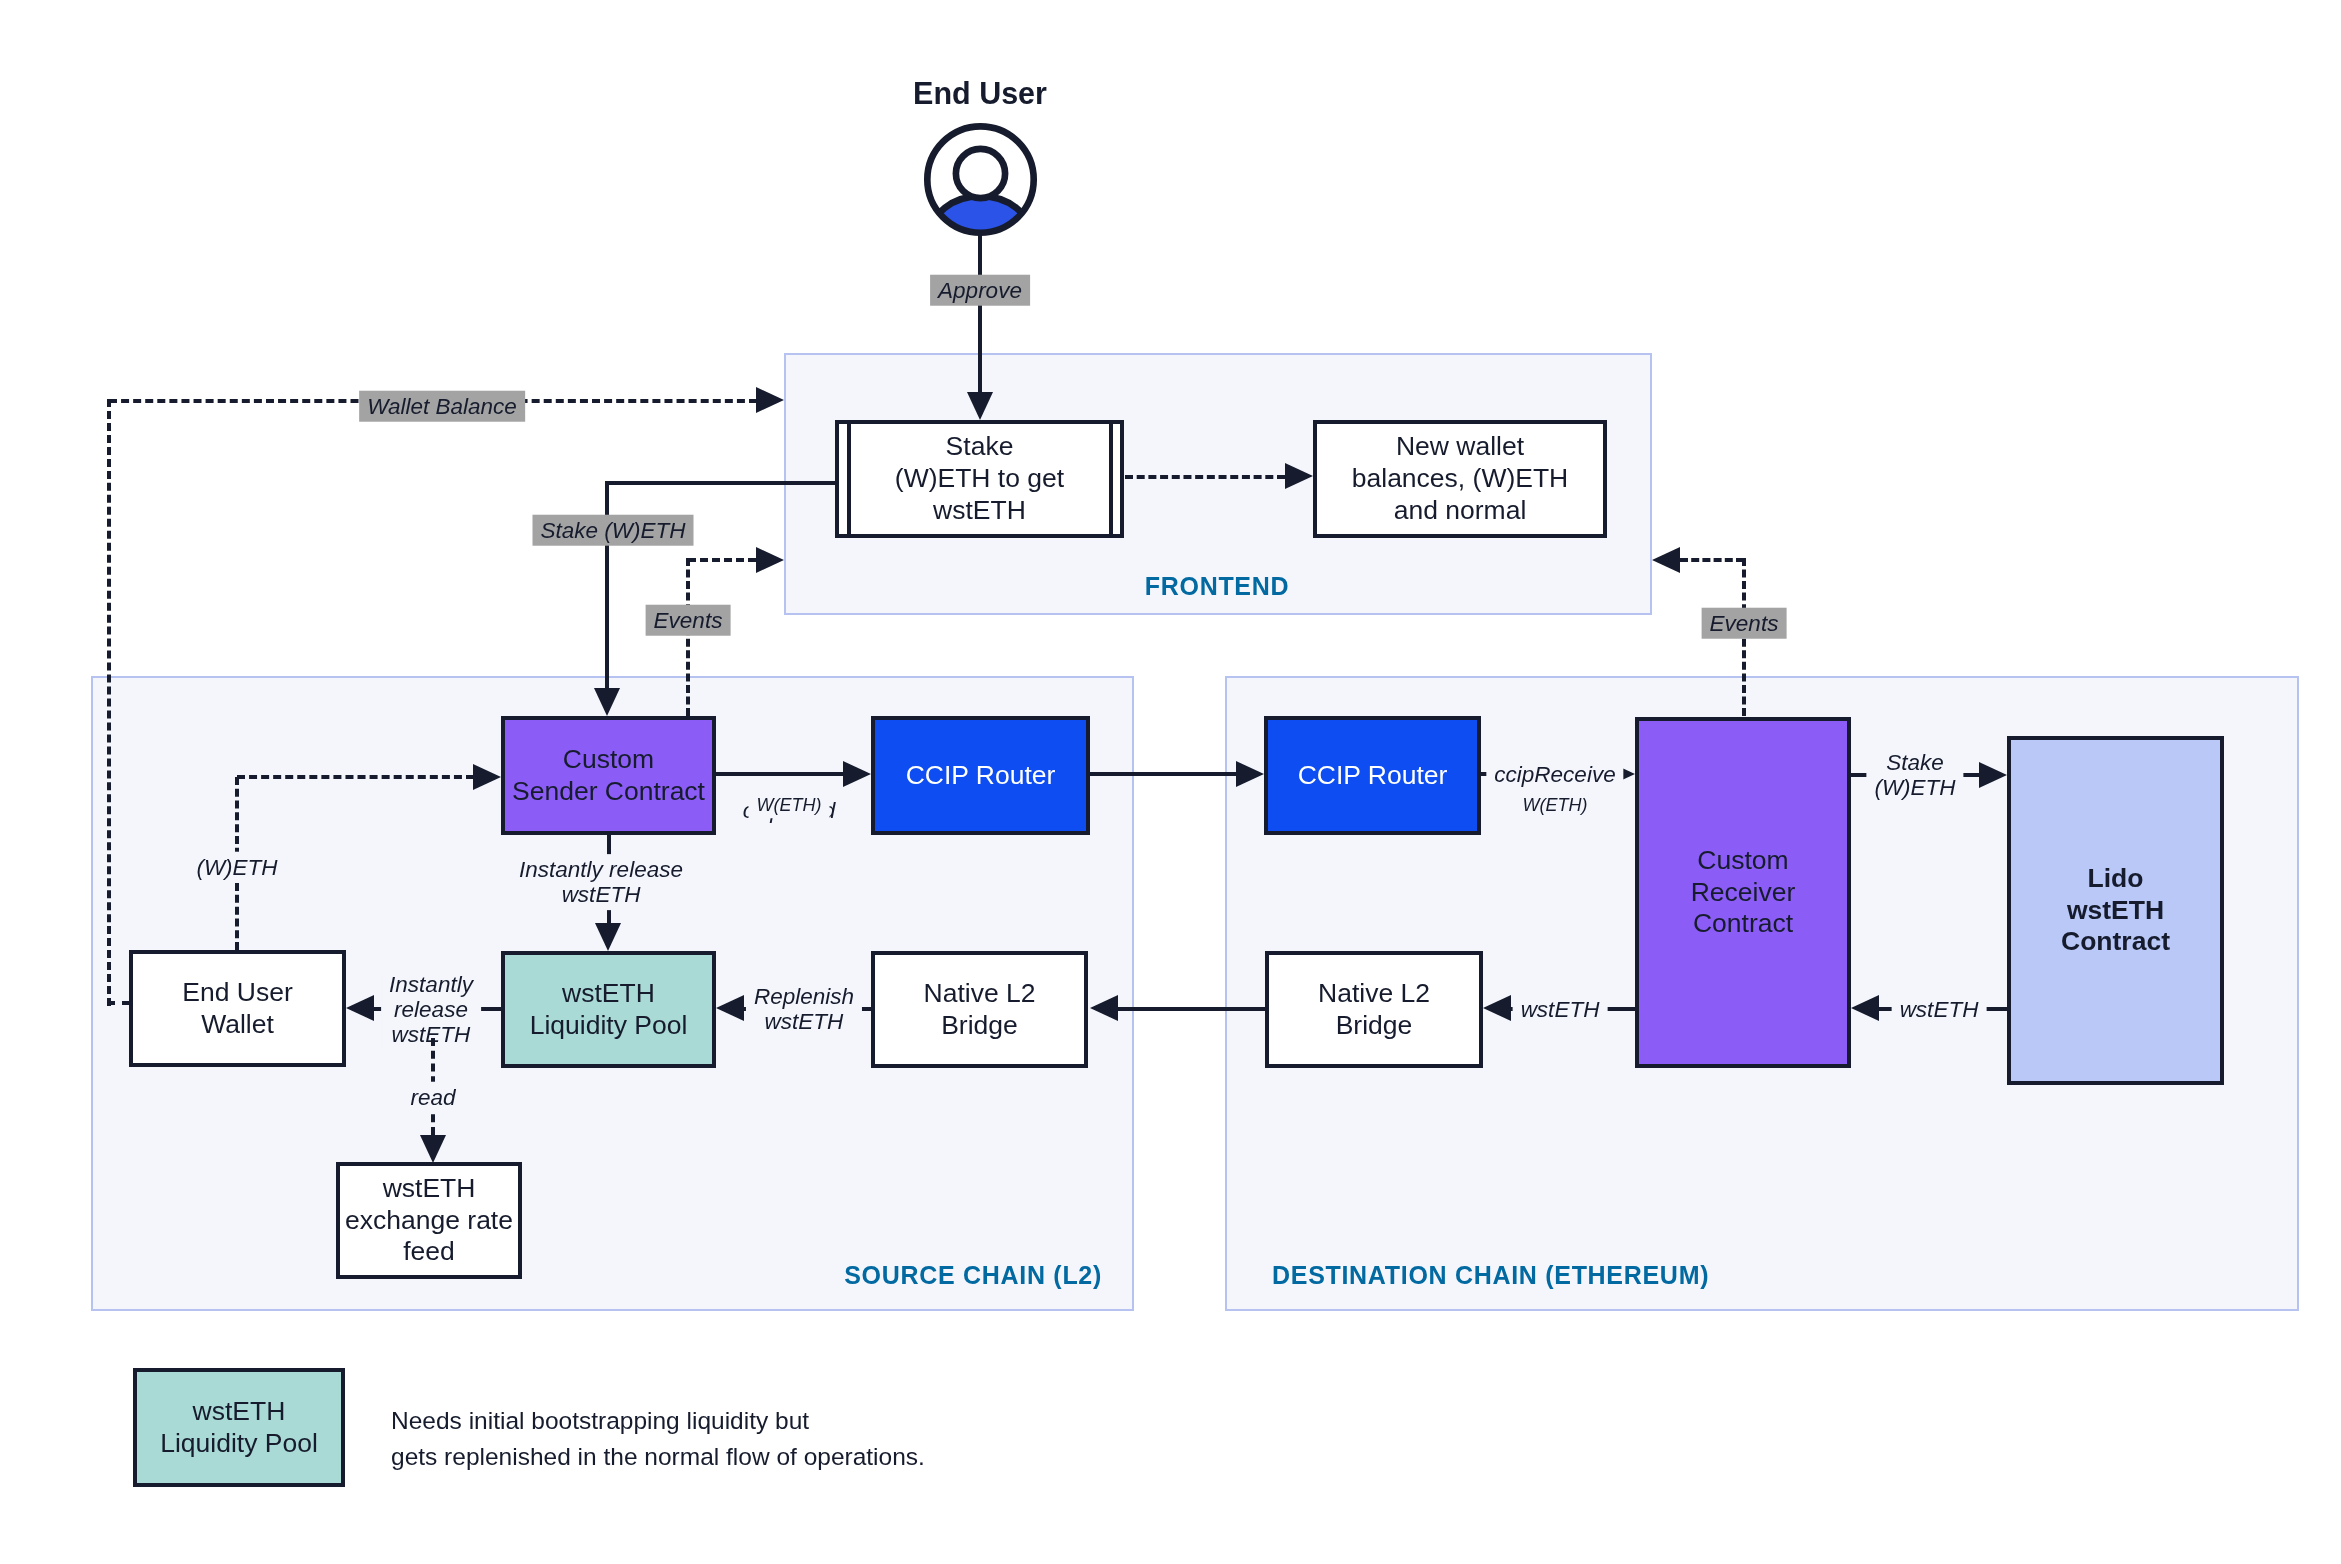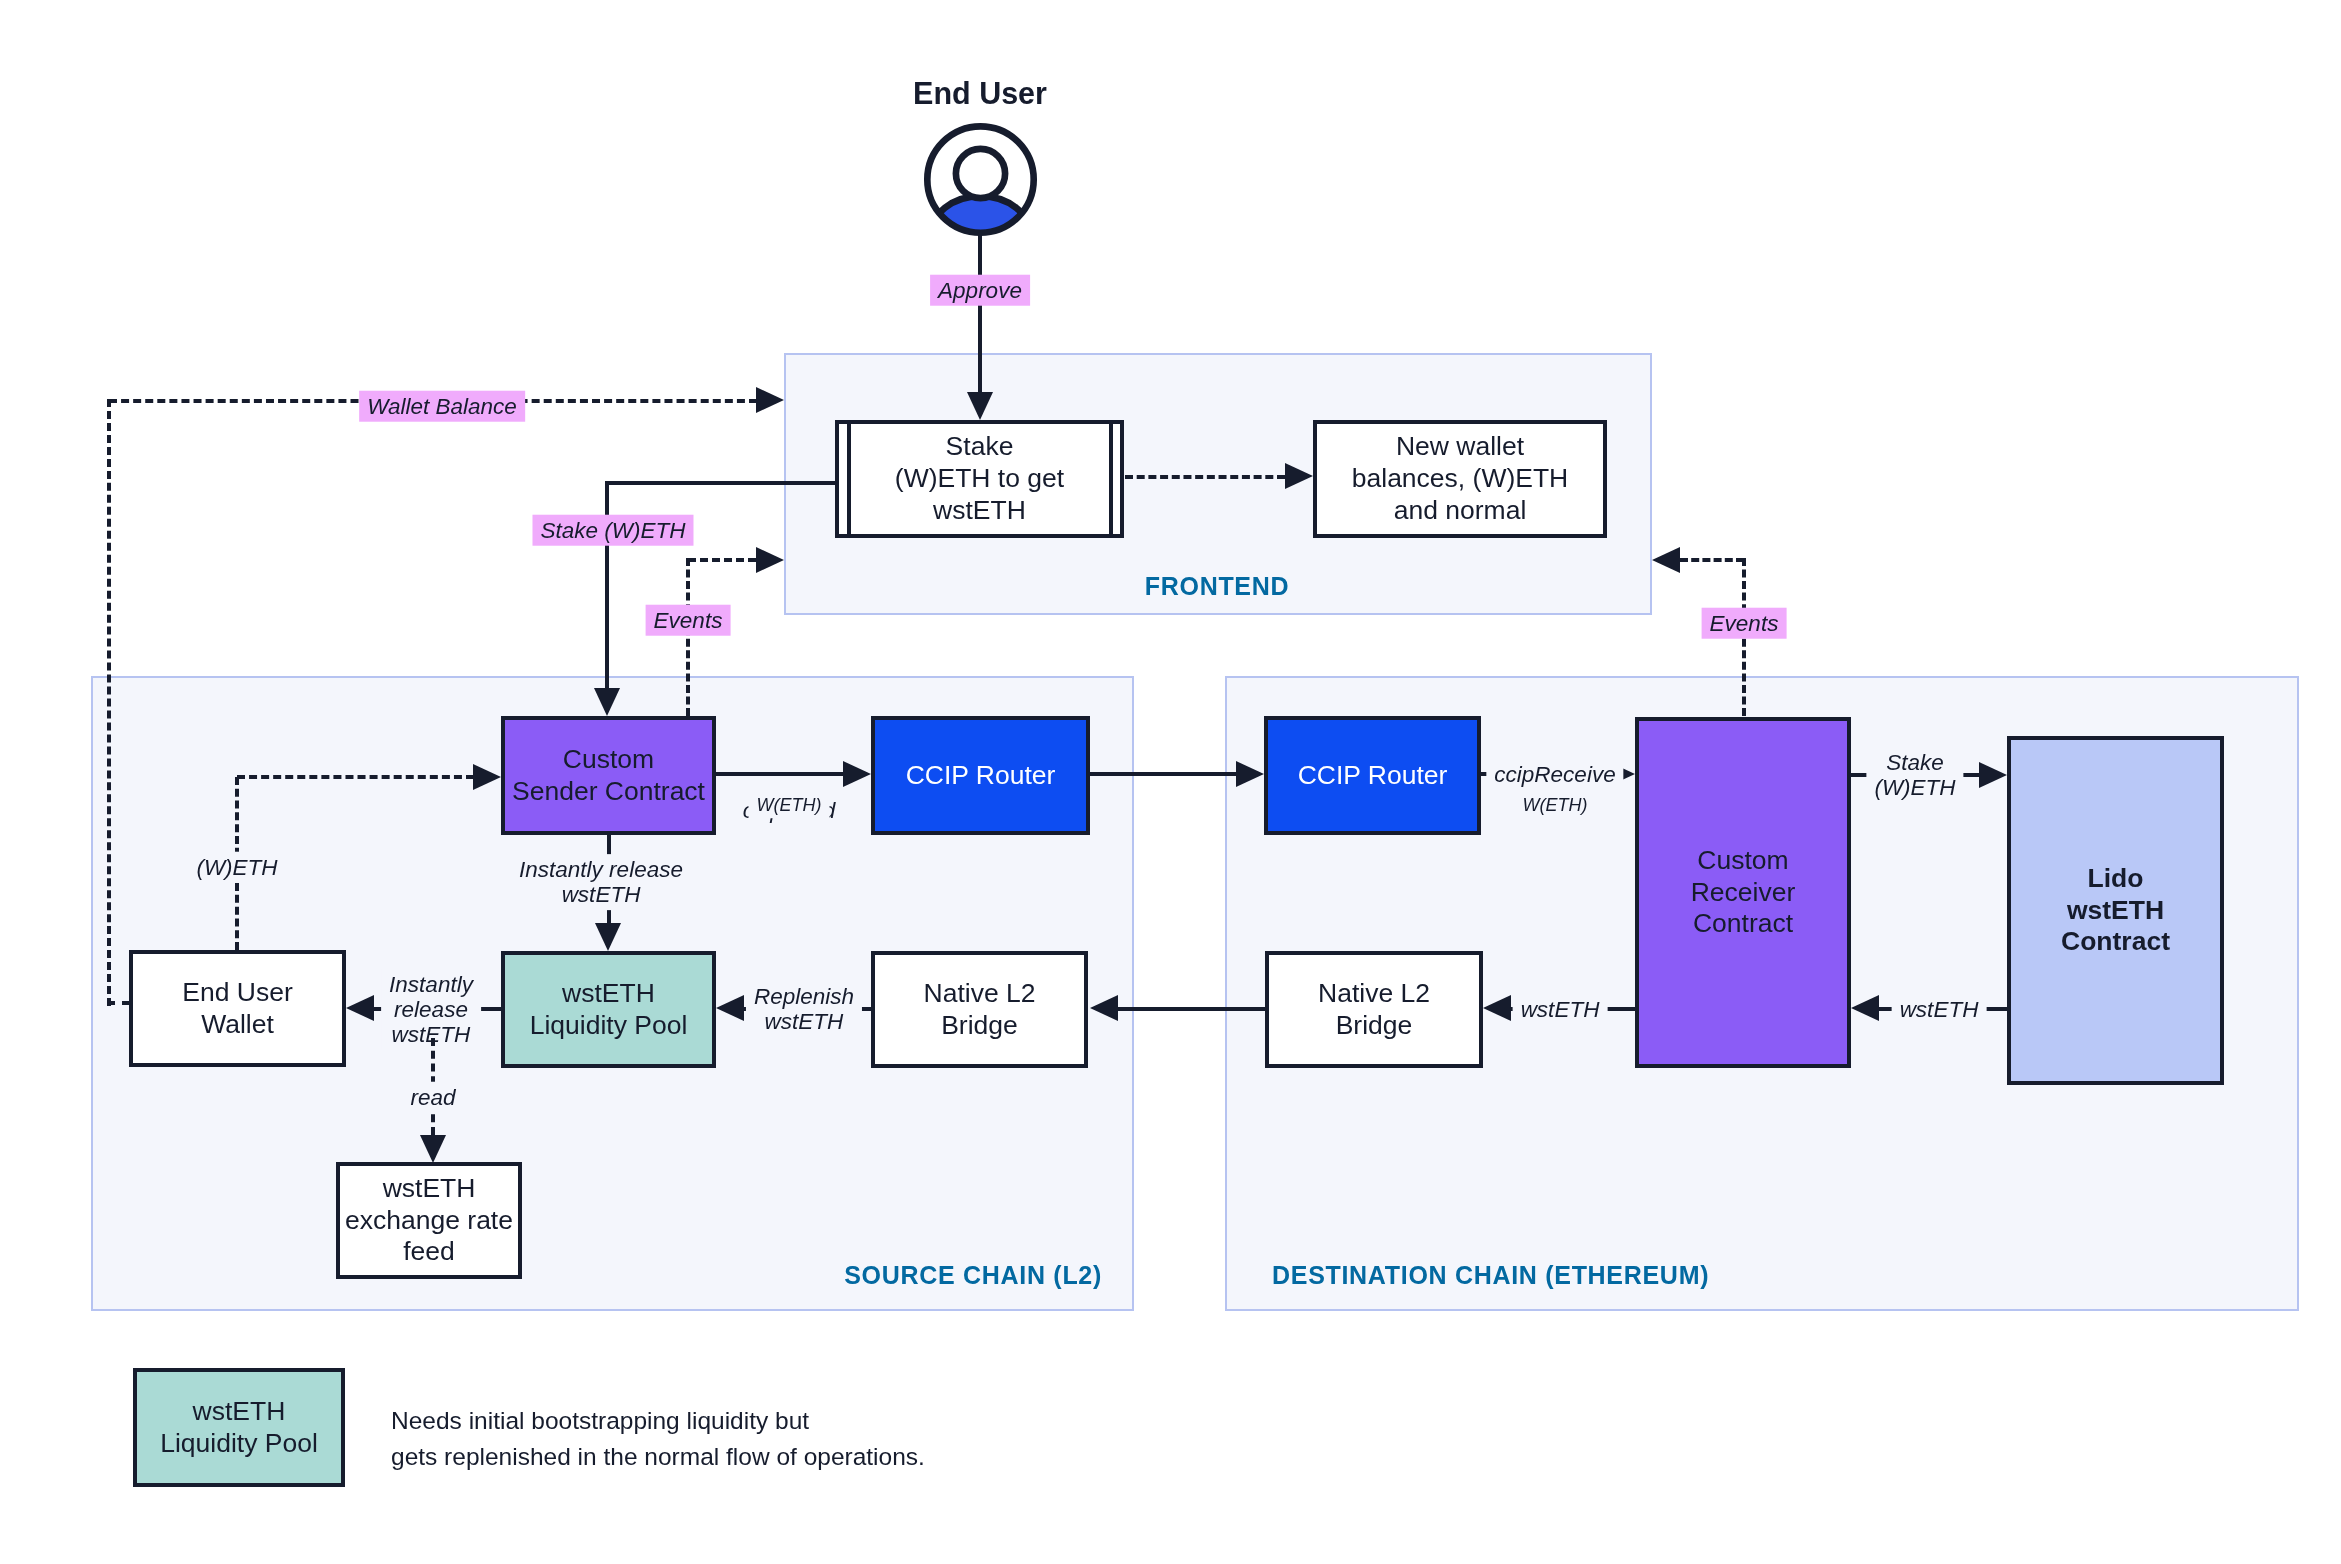--- a/index.html
+++ b/index.html
@@ -28,21 +28,21 @@
   .vdash{position:absolute;width:0;border-left:4px dashed #161C2D;}
   
   .tri{position:absolute;width:0;height:0;}
   .tri.r{border-top:13.3px solid transparent;border-bottom:13.3px solid transparent;border-left:28px solid #161C2D;}
   .tri.l{border-top:13.3px solid transparent;border-bottom:13.3px solid transparent;border-right:28px solid #161C2D;}
   .tri.d{border-left:13.3px solid transparent;border-right:13.3px solid transparent;border-top:28px solid #161C2D;}
   
   .elabel{
     position:absolute;transform:translate(-50%,-50%);
     font-style:italic;font-weight:500;font-size:22.5px;line-height:1.12;
-    background:#f0abfc;padding:2.7px 8px;text-align:center;white-space:pre-line;
+    background:#a3a3a3;padding:2.7px 8px;text-align:center;white-space:pre-line;
   }
   .elabel.oncontainer{background:#F4F6FC;}
   .elabel.small{font-size:18px;}
   
   .title{position:absolute;transform:translate(-50%,-50%);font-size:30.5px;font-weight:700;white-space:nowrap;}
   .note{position:absolute;font-size:24.5px;line-height:1.45;white-space:pre-line;}
 </style>
 </head>
 <body>
 

